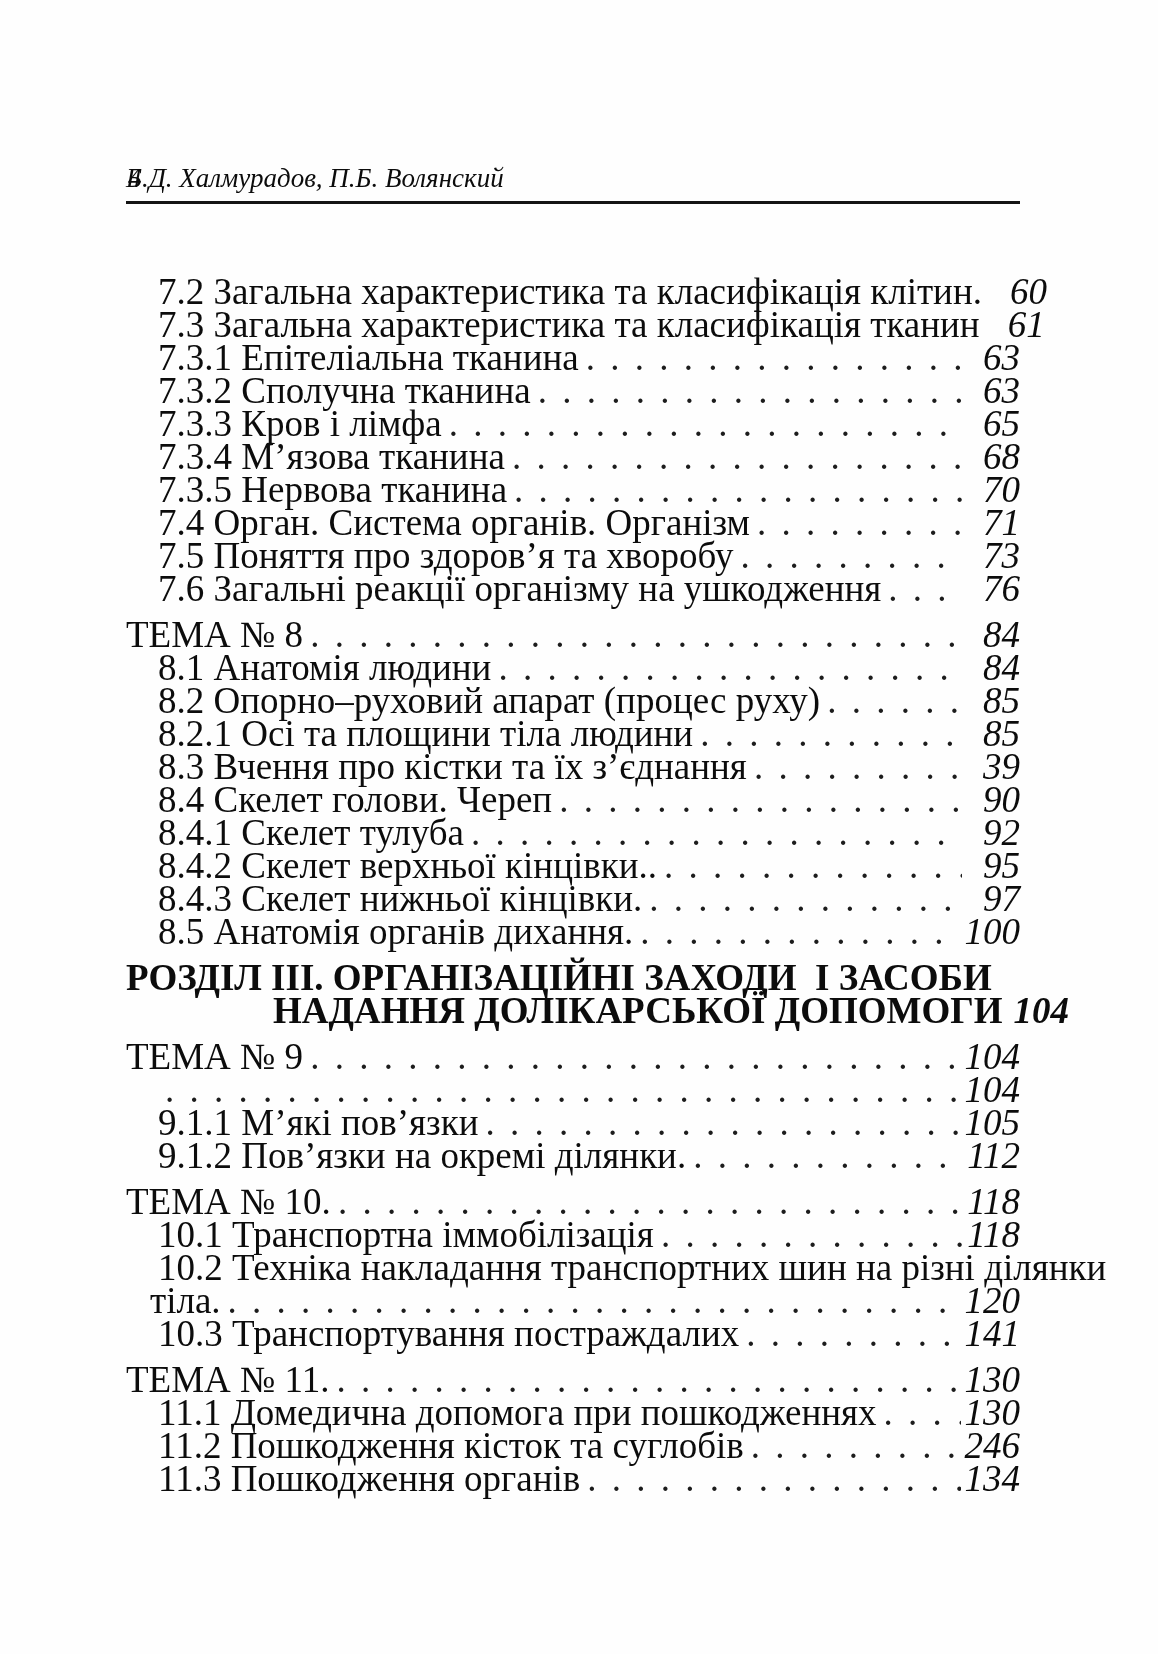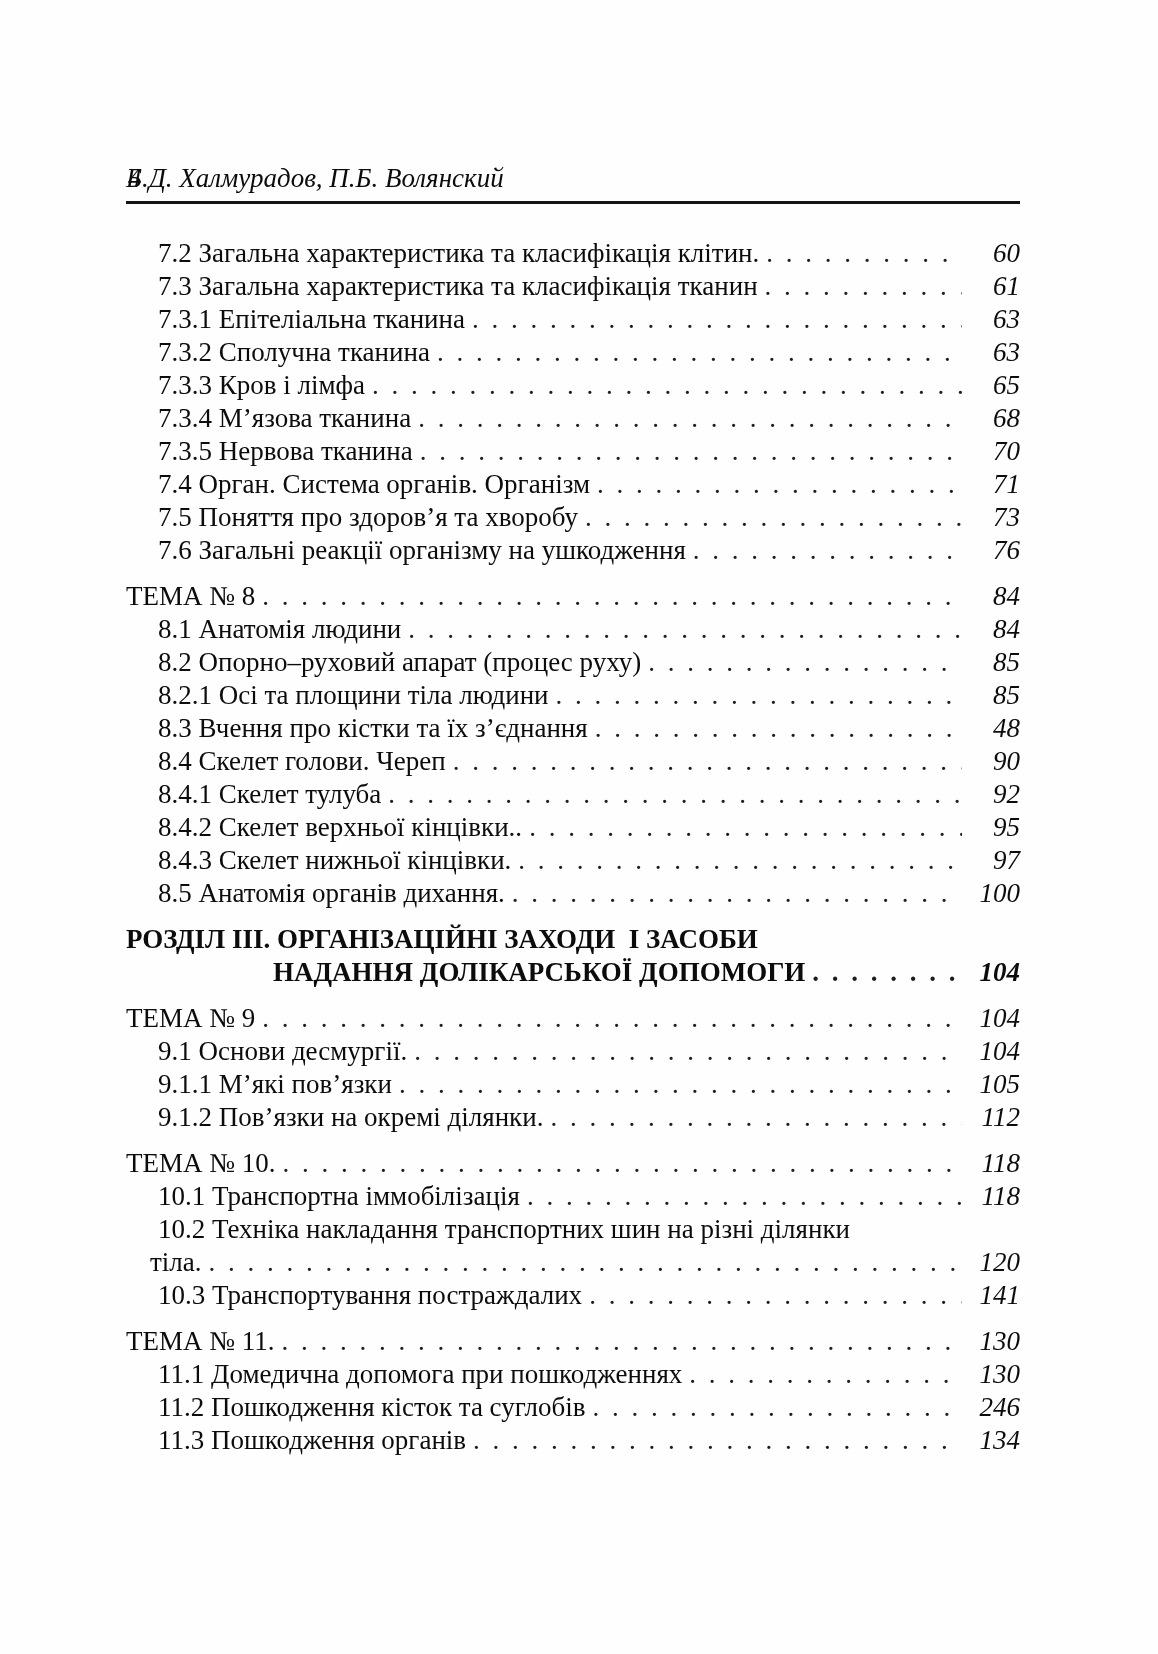--- a/index.html
+++ b/index.html
@@ -42,22 +42,22 @@
     white-space: pre;
   }
   .hdr-rule {
     margin-top: 6px;
     border: 0;
     border-top: 3px solid #141414;
     height: 0;
   }
   
   .toc {
-    margin-top: 33px;
-    font-size: 27px;
+    margin-top: 71px;
+    font-size: 37px;
   }
   .row {
     display: flex;
     align-items: baseline;
     line-height: 33px;
     white-space: nowrap;
   }
   .row.gap { margin-top: 13px; }
   .row.sub  { padding-left: 32px; }
   .row.cont { padding-left: 24px; }
@@ -159,21 +159,21 @@
         <span class="pg">85</span>
       </div>
       <div class="row sub">
         <span class="lbl">8.2.1 Осі та площини тіла людини</span>
         <span class="leader">. . . . . . . . . . . . . . . . . . . . . . . . . . . . . . . . . . . . . . . . . . . . . . . . . . . . . . . . . . . . . . . . . . . . . . . . . . . . . . . . . . . . . . . . . . </span>
         <span class="pg">85</span>
       </div>
       <div class="row sub">
         <span class="lbl">8.3 Вчення про кістки та їх з’єднання</span>
         <span class="leader">. . . . . . . . . . . . . . . . . . . . . . . . . . . . . . . . . . . . . . . . . . . . . . . . . . . . . . . . . . . . . . . . . . . . . . . . . . . . . . . . . . . . . . . . . . </span>
-        <span class="pg">48</span>
+        <span class="pg">39</span>
       </div>
       <div class="row sub">
         <span class="lbl">8.4 Скелет голови. Череп</span>
         <span class="leader">. . . . . . . . . . . . . . . . . . . . . . . . . . . . . . . . . . . . . . . . . . . . . . . . . . . . . . . . . . . . . . . . . . . . . . . . . . . . . . . . . . . . . . . . . . </span>
         <span class="pg">90</span>
       </div>
       <div class="row sub">
         <span class="lbl">8.4.1 Скелет тулуба</span>
         <span class="leader">. . . . . . . . . . . . . . . . . . . . . . . . . . . . . . . . . . . . . . . . . . . . . . . . . . . . . . . . . . . . . . . . . . . . . . . . . . . . . . . . . . . . . . . . . . </span>
         <span class="pg">92</span>
@@ -202,21 +202,20 @@
         <span class="lbl">НАДАННЯ ДОЛІКАРСЬКОЇ ДОПОМОГИ</span>
         <span class="leader">. . . . . . . . . . . . . . . . . . . . . . . . . . . . . . . . . . . . . . . . . . . . . . . . . . . . . . . . . . . . . . . . . . . . . . . . . . . . . . . . . . . . . . . . . . </span>
         <span class="pg">104</span>
       </div>
       <div class="row top gap">
         <span class="lbl">ТЕМА № 9</span>
         <span class="leader">. . . . . . . . . . . . . . . . . . . . . . . . . . . . . . . . . . . . . . . . . . . . . . . . . . . . . . . . . . . . . . . . . . . . . . . . . . . . . . . . . . . . . . . . . . </span>
         <span class="pg">104</span>
       </div>
       <div class="row sub">
-        <span class="lbl">9.1 Основи десмургії.</span>
         <span class="leader">. . . . . . . . . . . . . . . . . . . . . . . . . . . . . . . . . . . . . . . . . . . . . . . . . . . . . . . . . . . . . . . . . . . . . . . . . . . . . . . . . . . . . . . . . . </span>
         <span class="pg">104</span>
       </div>
       <div class="row sub">
         <span class="lbl">9.1.1 М’які пов’язки</span>
         <span class="leader">. . . . . . . . . . . . . . . . . . . . . . . . . . . . . . . . . . . . . . . . . . . . . . . . . . . . . . . . . . . . . . . . . . . . . . . . . . . . . . . . . . . . . . . . . . </span>
         <span class="pg">105</span>
       </div>
       <div class="row sub">
         <span class="lbl">9.1.2 Пов’язки на окремі ділянки.</span>

